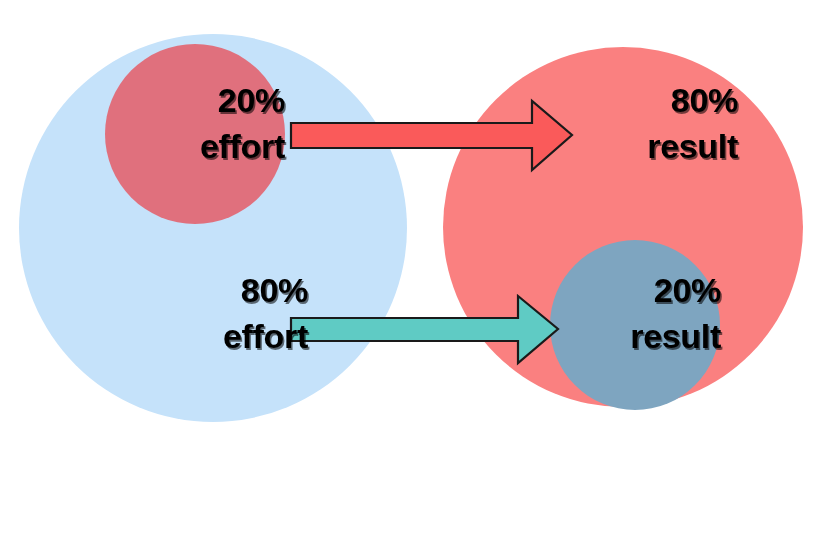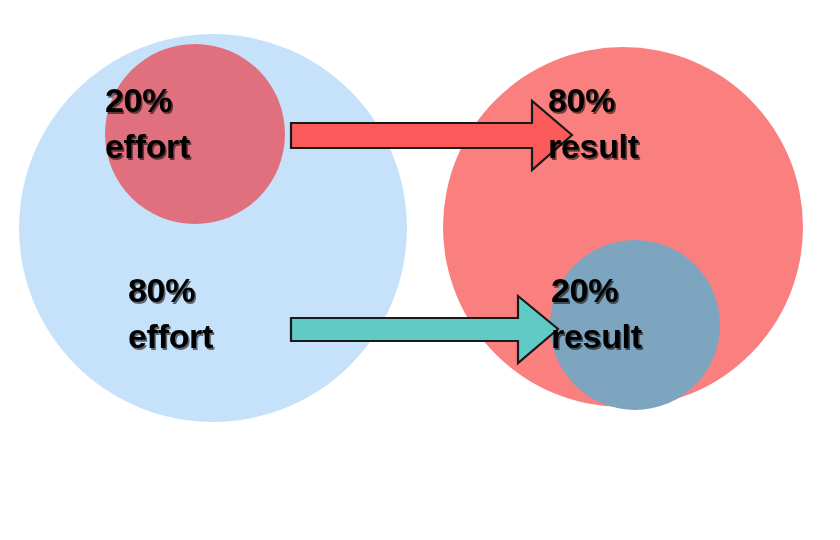--- a/index.html
+++ b/index.html
@@ -17,21 +17,21 @@
   }
   .layer {
     position: absolute;
     left: 0;
     top: 0;
     width: 840px;
     height: 540px;
   }
   .label {
     position: absolute;
-    text-align: left;
+    text-align: right;
     font-family: "Liberation Sans", sans-serif;
     font-weight: bold;
     font-size: 34px;
     line-height: 1.34;
     color: #000000;
     letter-spacing: -0.3px;
     text-shadow: 1.5px 1.5px 0 rgba(0,0,0,0.55);
     white-space: pre-line;
     pointer-events: none;
   }

